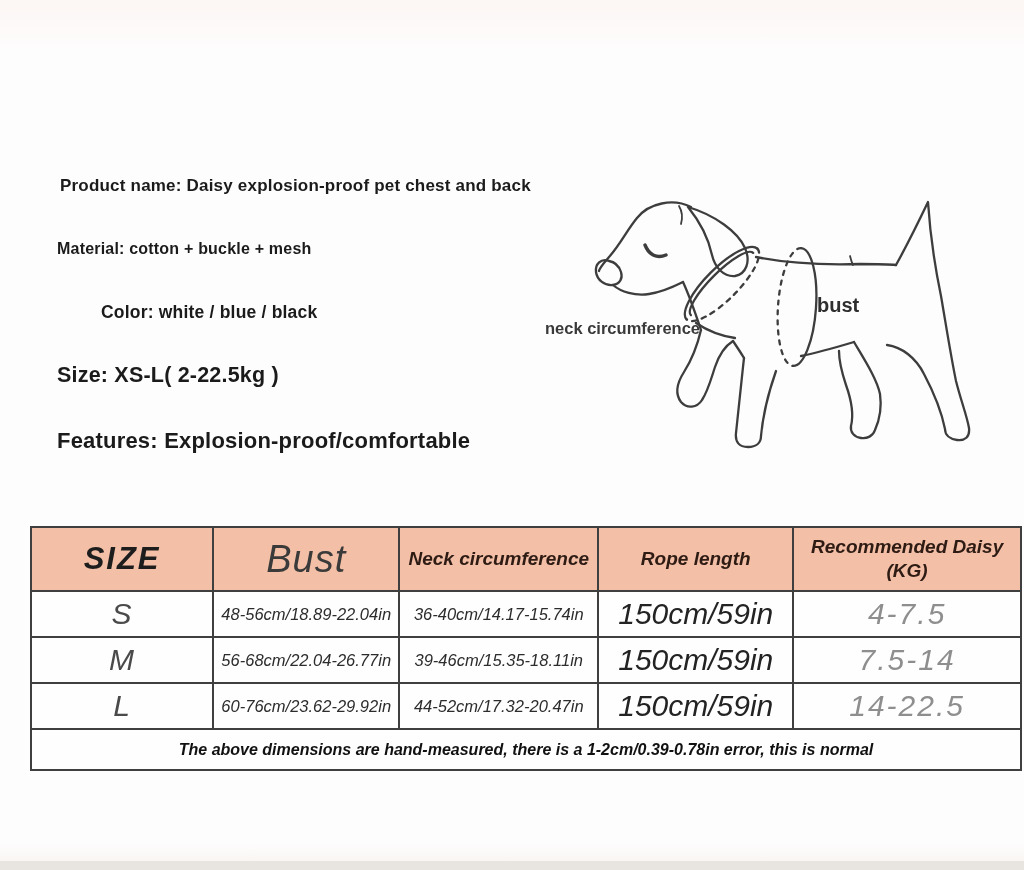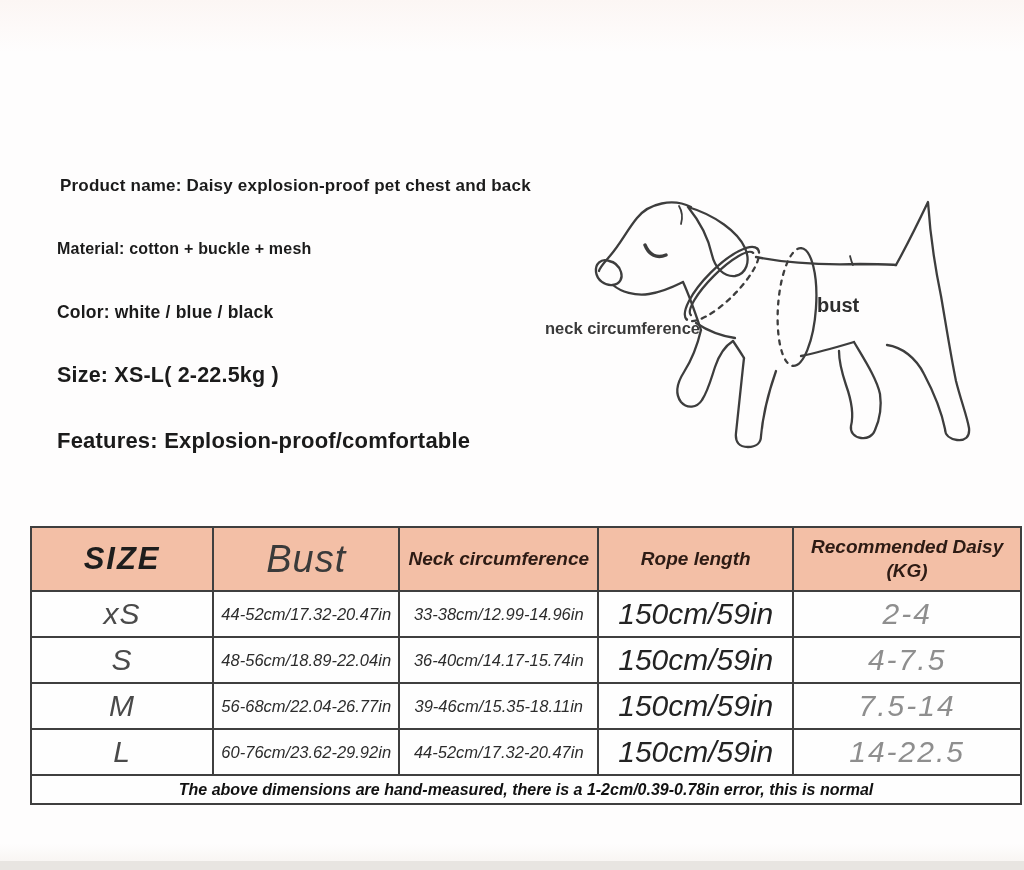--- a/index.html
+++ b/index.html
@@ -15,21 +15,21 @@
     background:linear-gradient(180deg,#fcf6f4 0%,#fefdfd 6%,#fefdfd 97%,#f6f2ee 100%);
   }
   
   .info-line{
     position:absolute;left:57px;
     color:#1b1b1b;font-weight:700;white-space:nowrap;
     letter-spacing:.2px;
   }
   #line-product{top:176px;left:60px;font-size:17px;}
   #line-material{top:240px;font-size:16px;}
-  #line-color{top:302px;font-size:17.5px;}
+  #line-color{top:302px;font-size:17.5px;margin-left:44px;}
   #line-size{top:363px;font-size:21.5px;}
   #line-features{top:428px;font-size:22px;}
   
   #diagram{position:absolute;left:545px;top:195px;width:460px;height:265px;}
   #diagram svg{position:absolute;left:0;top:0;}
   .diagram-label{
     position:absolute;font-weight:700;color:#3a3a3a;white-space:nowrap;
   }
   #neck-label{left:0px;top:124px;font-size:16.5px;}
   #bust-label{left:272px;top:99px;font-size:20px;color:#2e2e2e;}
@@ -39,21 +39,21 @@
     border-collapse:collapse;table-layout:fixed;
     background:#fefefe;
   }
   #size-table th,#size-table td{
     border:2px solid #3f3f3f;
     text-align:center;vertical-align:middle;
     padding:0 2px;overflow:hidden;font-style:italic;
   }
   #size-table thead tr{height:64px;}
   #size-table tbody tr{height:46px;}
-  #size-table tr.note-row{height:29px;}
+  #size-table tr.note-row{height:41px;}
   th{background:#f3bfa6;}
   .h-size{font-size:31px;font-weight:800;letter-spacing:2px;color:#1d1d1d;}
   .h-bust{font-size:38px;font-weight:400;letter-spacing:1px;color:#3a3a3a;}
   .h-small{font-size:19px;font-weight:700;color:#2d1b14;line-height:1.25;}
   .c-size{font-size:30px;font-weight:400;color:#4a4a4a;letter-spacing:1px;}
   .c-meas{font-size:16.5px;font-weight:400;color:#2c2c2c;}
   .c-rope{font-size:30px;font-weight:400;color:#232323;}
   .c-weight{font-size:30px;font-weight:400;color:#8e8e8e;letter-spacing:2px;}
   .c-note{font-size:16px;font-weight:700;color:#111;background:#fefefe;}
   
@@ -139,27 +139,20 @@
         <th class="h-small">Neck circumference</th>
         <th class="h-small">Rope length</th>
         <th class="h-small">
           <span>Recommended Daisy</span><br>
           <span>(KG)</span>
         </th>
       </tr>
     </thead>
     <tbody>
       <tr>
-        <td class="c-size">xS</td>
-        <td class="c-meas">44-52cm/17.32-20.47in</td>
-        <td class="c-meas">33-38cm/12.99-14.96in</td>
-        <td class="c-rope">150cm/59in</td>
-        <td class="c-weight">2-4</td>
-      </tr>
-      <tr>
         <td class="c-size">S</td>
         <td class="c-meas">48-56cm/18.89-22.04in</td>
         <td class="c-meas">36-40cm/14.17-15.74in</td>
         <td class="c-rope">150cm/59in</td>
         <td class="c-weight">4-7.5</td>
       </tr>
       <tr>
         <td class="c-size">M</td>
         <td class="c-meas">56-68cm/22.04-26.77in</td>
         <td class="c-meas">39-46cm/15.35-18.11in</td>

